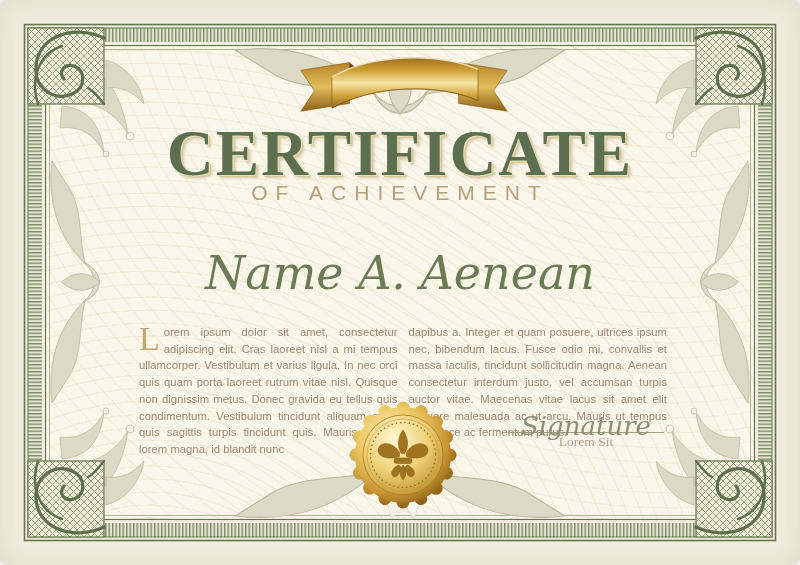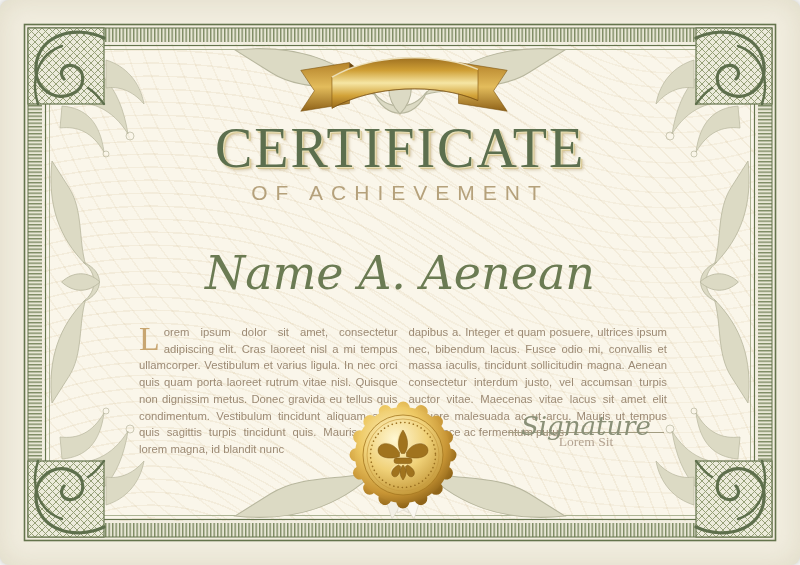--- a/index.html
+++ b/index.html
@@ -6,21 +6,21 @@
   .cert{position:absolute;left:0;top:0;width:800px;height:565px;border-radius:9px;overflow:hidden;
         background:#f2eee0;box-shadow:0 0 8px rgba(0,0,0,.25), inset 0 0 30px rgba(160,150,110,.22);
         font-family:"Liberation Sans",sans-serif;}
   .inner-bg{position:absolute;left:44px;top:44px;right:44px;bottom:44px;background-color:#faf6ea;
         background-image:
           repeating-radial-gradient(circle at 15% 135%, rgba(196,168,116,.13) 0 1.5px, rgba(0,0,0,0) 1.5px 13px),
           repeating-radial-gradient(circle at 88% -35%, rgba(196,168,116,.10) 0 1.5px, rgba(0,0,0,0) 1.5px 15px);}
   svg.frame{position:absolute;left:0;top:0;width:800px;height:565px;}
   .abs{position:absolute;left:0;right:0;text-align:center;}
   .ribbon{position:absolute;left:292px;top:46px;width:224px;height:74px;}
-  .title{top:116px;font-family:"Liberation Serif","DejaVu Serif",serif;font-size:56px;font-weight:400;
+  .title{top:116px;font-family:"Liberation Serif","DejaVu Serif",serif;font-size:65px;font-weight:700;
          color:var(--c-title-green,#5c6f4e);letter-spacing:2px;
          text-shadow:1px 1px 0 #e9dfb8, 2px 2px 0 var(--c-title-bevel,#d9c996), 3px 3px 3px rgba(140,110,55,.35);}
   .subtitle{top:181px;font-size:21px;letter-spacing:8px;color:var(--c-subtitle-tan,#b5a17b);font-weight:500;}
   .presented{top:221px;font-size:13.5px;letter-spacing:3.2px;color:var(--c-presented-gray,#a79f88);
          font-variant:small-caps;text-transform:lowercase;}
   .name{top:246px;font-family:"DejaVu Serif","Liberation Serif",serif;font-style:italic;font-size:46px;
          color:var(--c-name-green,#6b7b53);}
   .body-cols{position:absolute;left:139px;top:324px;width:528px;display:flex;gap:11px;
          text-align:justify;font-size:11.3px;line-height:1.48;color:var(--c-body-brown,#9c8a74);}
   .body-cols .col{flex:1;}

